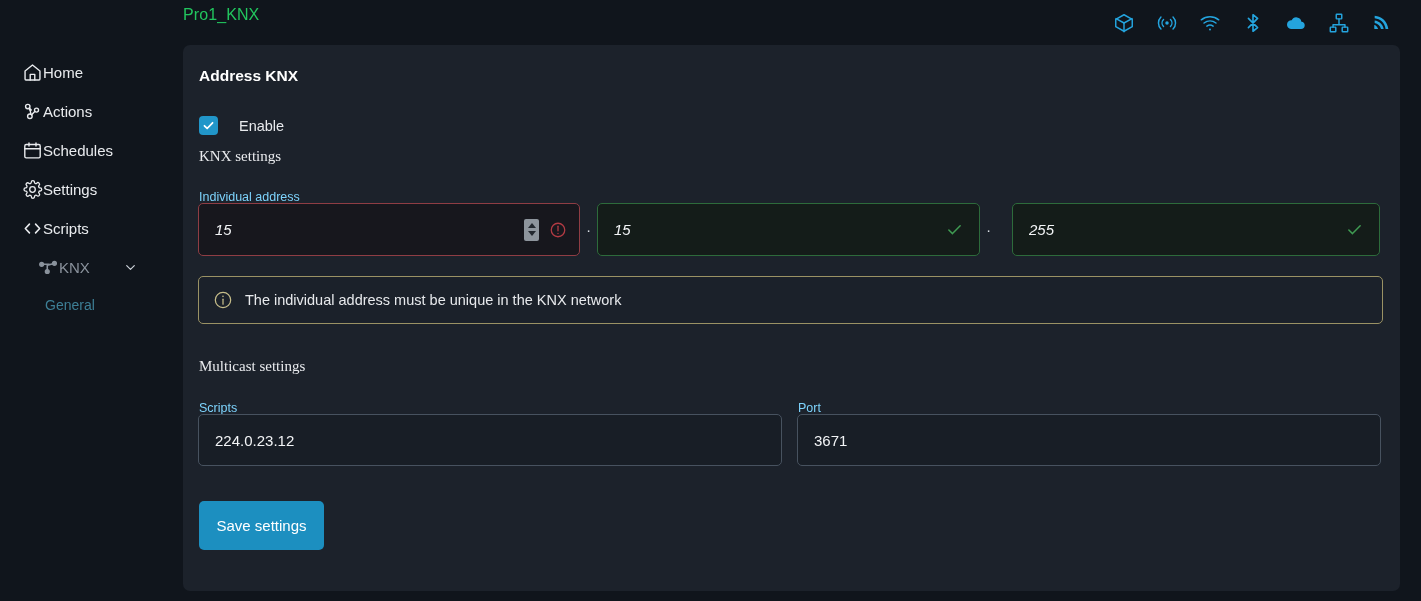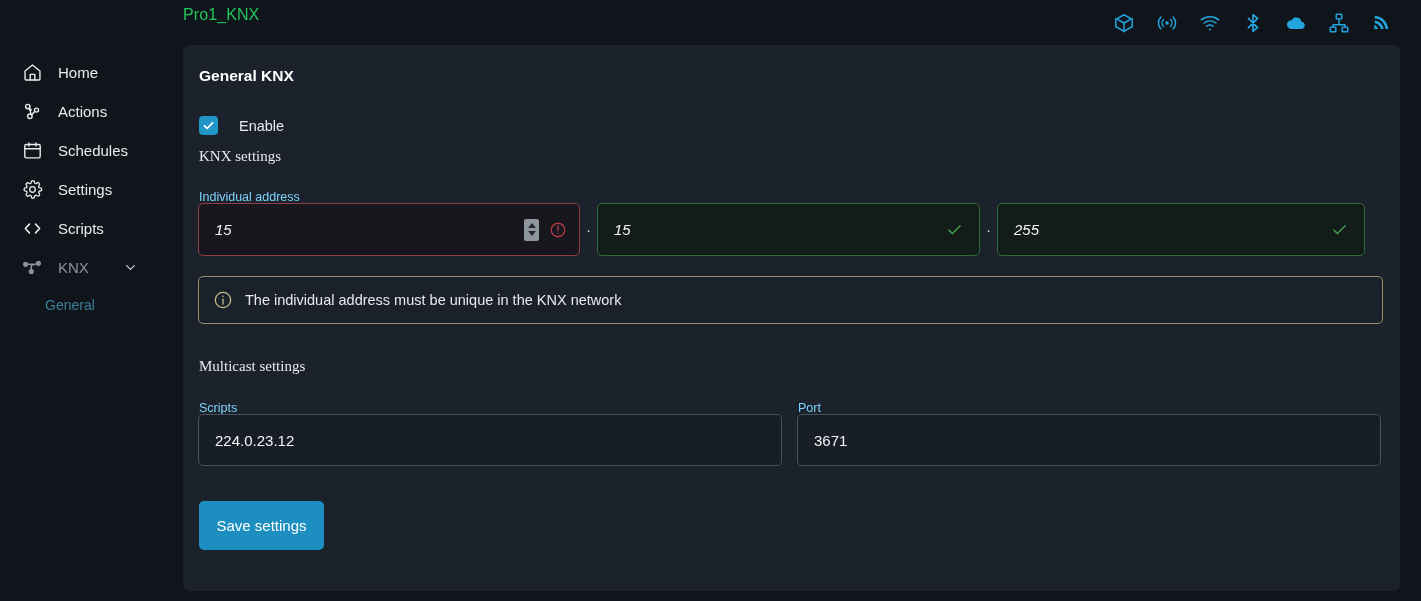--- a/index.html
+++ b/index.html
@@ -26,26 +26,26 @@
   }
   .hicon { width: 22px; height: 22px; display: block; color: #24a4de; }
   .hicon svg { width: 22px; height: 22px; display: block; }
 
   
   .sidebar {
     position: absolute; left: 0; top: 45px; width: 183px; height: 556px;
     background: #10151c; padding-top: 8px;
   }
   .nav-item {
-    display: flex; align-items: center; height: 39px; padding-left: 22px; gap: 15px;
+    display: flex; align-items: center; height: 39px; padding-left: 22px; 
     color: #e9ebee; font-size: 15px; cursor: pointer; position: relative;
   }
   .nav-item .nico { width: 21px; height: 21px; flex: 0 0 21px; color: #e9ebee; }
   .nav-item .nico svg { width: 21px; height: 21px; display: block; }
-  .nav-item.dim { color: #8a929c; }
+  .nav-item.dim { color: #8a929c; margin-left: 16px; }
   .nav-item.dim .nico { color: #8a929c; }
   .nav-label { white-space: nowrap; }
   .chev {
     position: absolute; right: 46px; width: 13px; height: 13px; color: #cdd3da;
   }
   .chev svg { width: 13px; height: 13px; display: block; }
   .chev.adv { right: 44px; color: #e9ebee; }
   .nav-sub {
     display: flex; align-items: center; height: 36px; padding-left: 45px;
     color: #3d7f96; font-size: 14px; cursor: pointer;
@@ -94,21 +94,21 @@
   }
   .inp .val {
     font-size: 15px; color: #f2f4f6; padding-left: 16px; flex: 1;
     background: transparent; border: 0; outline: none;
     font-family: "Liberation Sans", sans-serif;
     font-style: italic;
   }
   .inp.err { border-color: #8f3d44; background: #17171d; width: 382px; }
   .inp.ok  { border-color: #2d6b3b; background: #141c19; }
   .inp.ok1 { width: 383px; }
-  .inp.ok2 { width: 368px; }
+  .inp.ok2 { width: 368px; margin-left: 15px; }
   .dot-sep {
     width: 17px; text-align: center; color: #d8dde3; font-size: 15px; line-height: 1;
     padding-bottom: 7px;
   }
   .spinner {
     width: 15px; height: 22px; background: #8e959d; border-radius: 2px;
     display: flex; flex-direction: column; align-items: center; justify-content: center;
     gap: 3px; margin-right: 10px; cursor: pointer; flex: 0 0 15px;
   }
   .spin-up, .spin-dn {
@@ -288,21 +288,21 @@
     </div>
 
     <div class="nav-sub">
       <span>General</span>
     </div>
 
   </div>
 
   <div class="panel">
 
-    <div class="panel-title">General KNX</div>
+    <div class="panel-title">Address KNX</div>
 
     <div class="check-row">
       <span class="cbox">
         <svg viewBox="0 0 24 24" fill="none" stroke="currentColor" stroke-width="3.2" stroke-linecap="round" stroke-linejoin="round">
           <path d="M4.5 12.5l5 5 10-10.5"></path>
         </svg>
       </span>
       <span class="check-label">Enable</span>
     </div>
 

